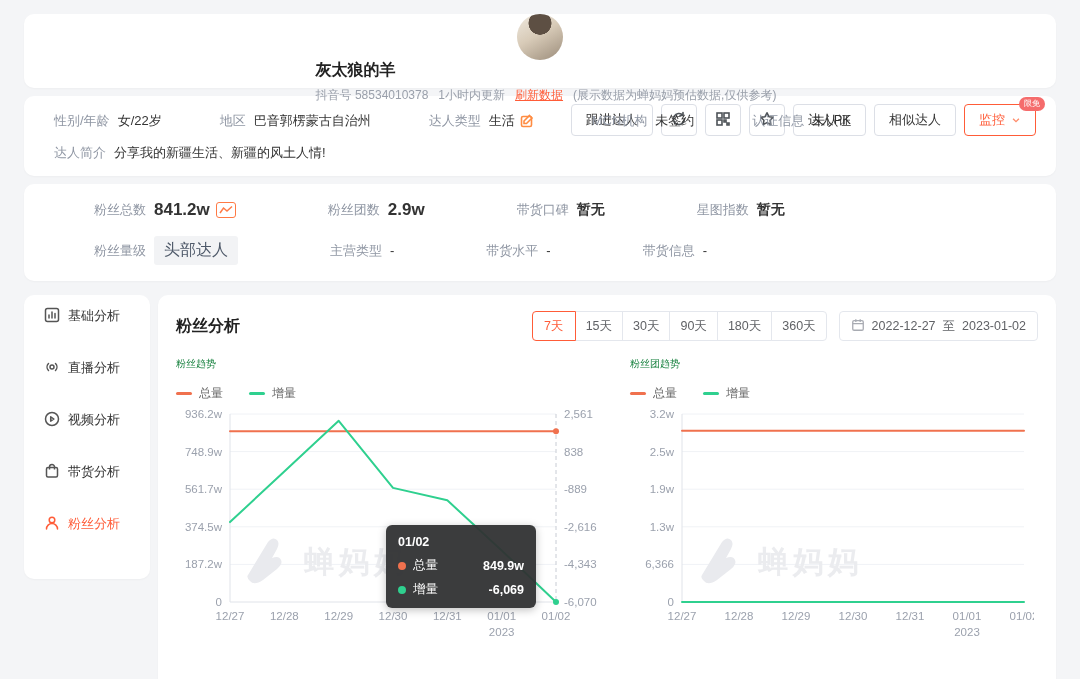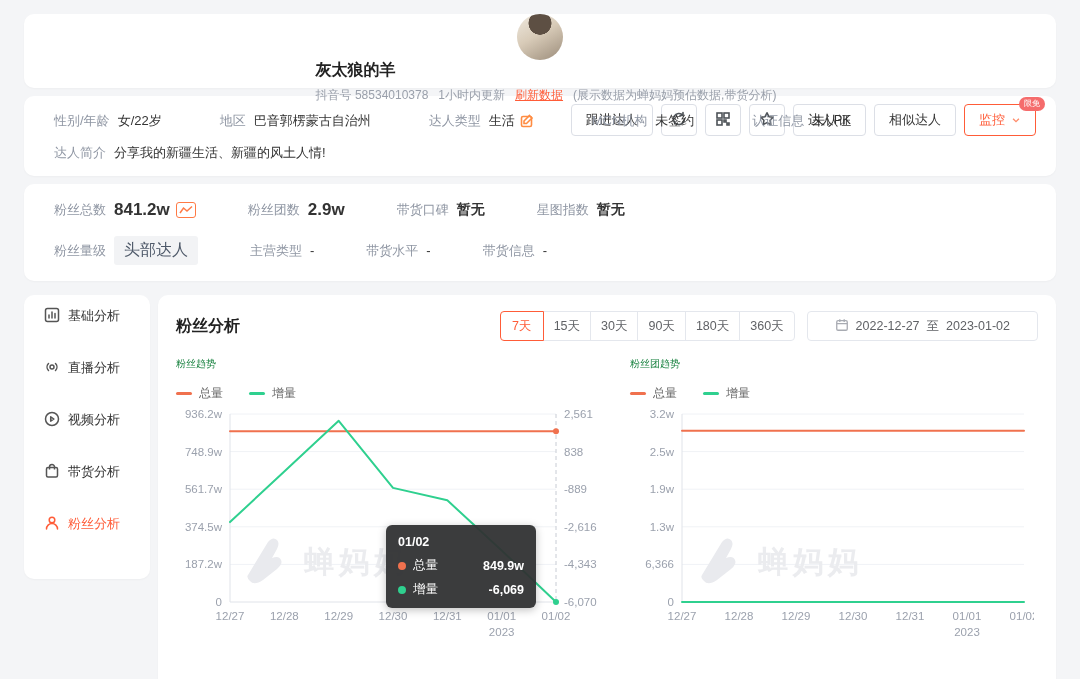--- a/index.html
+++ b/index.html
@@ -32,21 +32,21 @@
   .field { display:flex; align-items:center; font-size:13px; }
   .field .lab { color:#8f96a3; margin-right:8px; white-space:nowrap; }
   .field .val { color:#333; white-space:nowrap; }
   .info .field { margin-right:58px; }
   .bio-row { margin-top:14px; }
   .edit-ic { width:14px; height:14px; margin-left:5px; }
   .edit-ic svg { width:14px; height:14px; stroke:#ff8c42; fill:none; stroke-width:1.6; }
 
   
   .stats { margin-top:8px; padding:16px 30px; }
-  .stats .field { margin-right:52px; }
+  .stats .field { margin-right:52px;margin-left:40px; }
   .big { font-size:17px; font-weight:bold; color:#222; }
   .semi { font-size:14px; font-weight:bold; color:#222;font-family:Liberation Serif, serif; }
   .trend-ic { width:20px; height:16px; border:1px solid #ff7a45; border-radius:3px; margin-left:6px;
     display:inline-flex; align-items:center; justify-content:center; }
   .trend-ic svg { width:14px; height:10px; fill:none; stroke:#ff7a45; stroke-width:1.5; }
   .tag { background:#f2f3f5; color:#4e5969; border-radius:3px; padding:4px 10px; font-size:16px; }
   .stats .row2 { margin-top:16px; }
 
   
   .bottom { display:flex; margin:14px 24px 0; gap:8px; align-items:flex-start; }
@@ -62,21 +62,21 @@
   .panel-title { font-size:16px; font-weight:bold; color:#222; }
   .panel-right { margin-left:auto; display:flex; align-items:center; gap:12px; }
   .tabs { display:flex; }
   .tab { height:30px; min-width:44px; padding:0 10px; background:#fff; border:1px solid #e4e7ed;
     display:inline-flex; align-items:center; justify-content:center; font-size:12.5px; color:#606266;
     margin-left:-1px; cursor:pointer; }
   .tab:first-child { margin-left:0; border-radius:4px 0 0 4px; }
   .tab:last-child { border-radius:0 4px 4px 0; }
   .tab.active { color:#ff5c38; border-color:#ff5c38; z-index:1; position:relative;text-align:center; }
   .datebox { height:30px; border:1px solid #e4e7ed; border-radius:4px; display:flex; align-items:center;
-    gap:7px; padding:0 27px; font-size:12.5px; color:#606266; }
+    gap:7px; padding:0 11px; font-size:12.5px; color:#606266; }
   .datebox svg { width:14px; height:14px; stroke:#a8abb2; fill:none; stroke-width:1.5; }
 
   .charts { display:flex; margin-top:16px; gap:24px; }
   .chart-wrap { position:relative; }
   .chart-title { font-size:10px; font-weight:500; color:#15803d; }
   .legend { display:flex; gap:26px; margin-top:14px; align-items:center; }
   .legend-item { display:flex; align-items:center; gap:7px; font-size:12px; color:#666; }
   .dash { width:16px; height:3px; border-radius:2px; }
   .dash.total { background:#f0714e; }
   .dash.delta { background:#2fd08f; }
@@ -101,21 +101,21 @@
 <body>
 
 <div class="card hdr">
   <div class="avatar"></div>
   <div class="hdr-info">
     <div class="hdr-name">灰太狼的羊</div>
     <div class="hdr-sub">
       <span>抖音号 58534010378</span>
       <span>1小时内更新</span>
       <span class="refresh">刷新数据</span>
-      <span>(展示数据为蝉妈妈预估数据,带货分析)</span>
+      <span>(展示数据为蝉妈妈预估数据,仅供参考)</span>
     </div>
   </div>
   <div class="hdr-btns">
     <button class="btn">跟进达人</button>
     <button class="btn icon-btn">
       <span><svg viewBox="0 0 16 16">
             <path d="M13.5 8a5.5 5.5 0 1 1-1.6-3.9M12 1.5v3h-3" stroke-linecap="round" stroke-linejoin="round"></path>
           </svg></span>
     </button>
     <button class="btn icon-btn">

